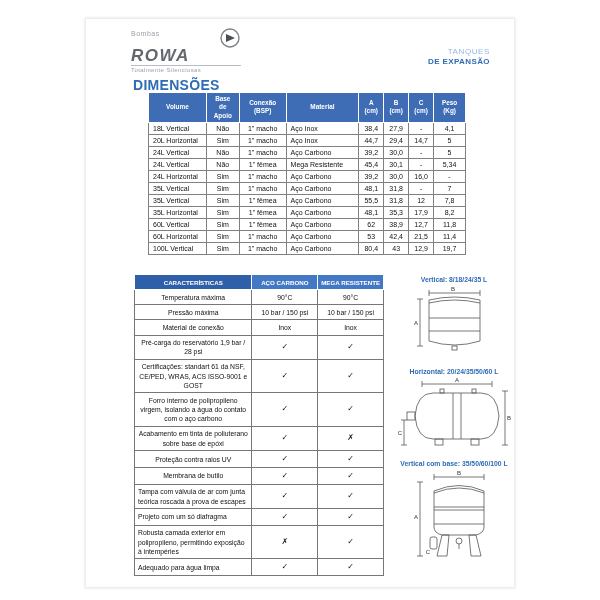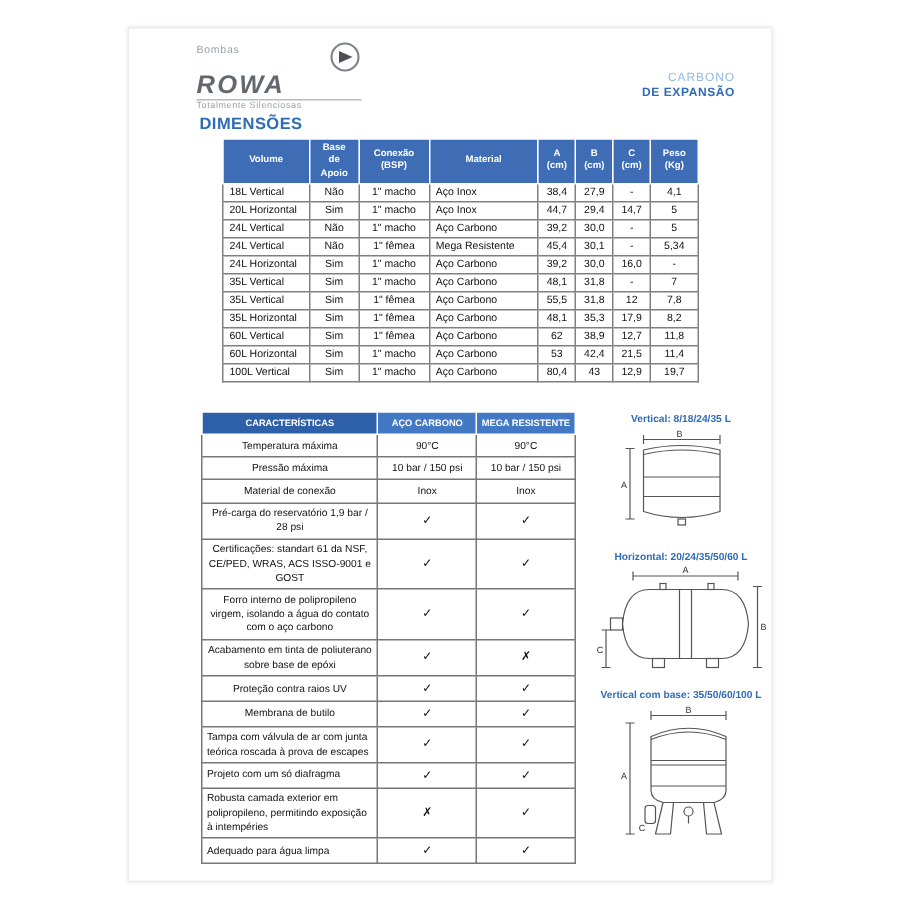--- a/index.html
+++ b/index.html
@@ -12,21 +12,21 @@
   .logo { position:absolute; left:45px; top:8px; width:110px; color:#9aa0a8; }
   .logo-top { display:flex; align-items:flex-start; justify-content:space-between; }
   .logo-bombas { font-size:7px; letter-spacing:.5px; margin-top:3px; }
   .logo-name { font-size:17px; font-weight:bold; font-style:italic; color:#63686f; letter-spacing:1.5px; line-height:1; margin-top:-6px; }
   .logo-rule { border-top:1px solid #b7bcc2; margin:1px 0 1px 0; }
   .logo-tag { font-size:6px; letter-spacing:.4px; }
   .doc-title { position:absolute; right:24px; top:28px; text-align:right; line-height:1.25; }
   .doc-title .l1 { font-size:8px; color:#94b8e0; letter-spacing:.6px; }
   .doc-title .l2 { font-size:8px; color:#2e6cb5; font-weight:bold; letter-spacing:.4px;padding-left:44px; }
 
-  .section-title { position:absolute; left:47px; top:58px; font-size:11px; font-weight:bold; color:#2e6cb5; letter-spacing:.3px; }
+  .section-title { position:absolute; left:47px; top:58px; font-size:14px; font-weight:bold; color:#2e6cb5; letter-spacing:.3px; }
 
   
   table { border-collapse:collapse; }
   .tbl-dim { position:absolute; left:62px; top:73px; width:318px; border:1.5px solid #24456e; }
   .tbl-dim th {
     background:#3e6db6; color:#fff; font-size:6.4px; font-weight:bold;
     border:1px solid #fff; padding:2px 1px; text-align:center; vertical-align:middle;
     white-space:pre-line; line-height:1.3;
   }
   .tbl-dim td {
@@ -73,21 +73,21 @@
           <path d="M7,15 L7,7 L16,11 Z" fill="#4a4f55"></path>
         </svg>
       </span>
     </div>
     <div class="logo-name">ROWA</div>
     <div class="logo-rule"></div>
     <div class="logo-tag">Totalmente Silenciosas</div>
   </div>
 
   <div class="doc-title">
-    <div class="l1">CARBONO</div>
+    <div class="l1">TANQUES</div>
     <div class="l2">DE EXPANSÃO</div>
   </div>
 
   <div class="section-title">DIMENSÕES</div>
 
   <table class="tbl-dim">
     <thead>
       <tr>
           <th style="width: 58px;">Volume</th>
           <th style="width: 33px;">Base

